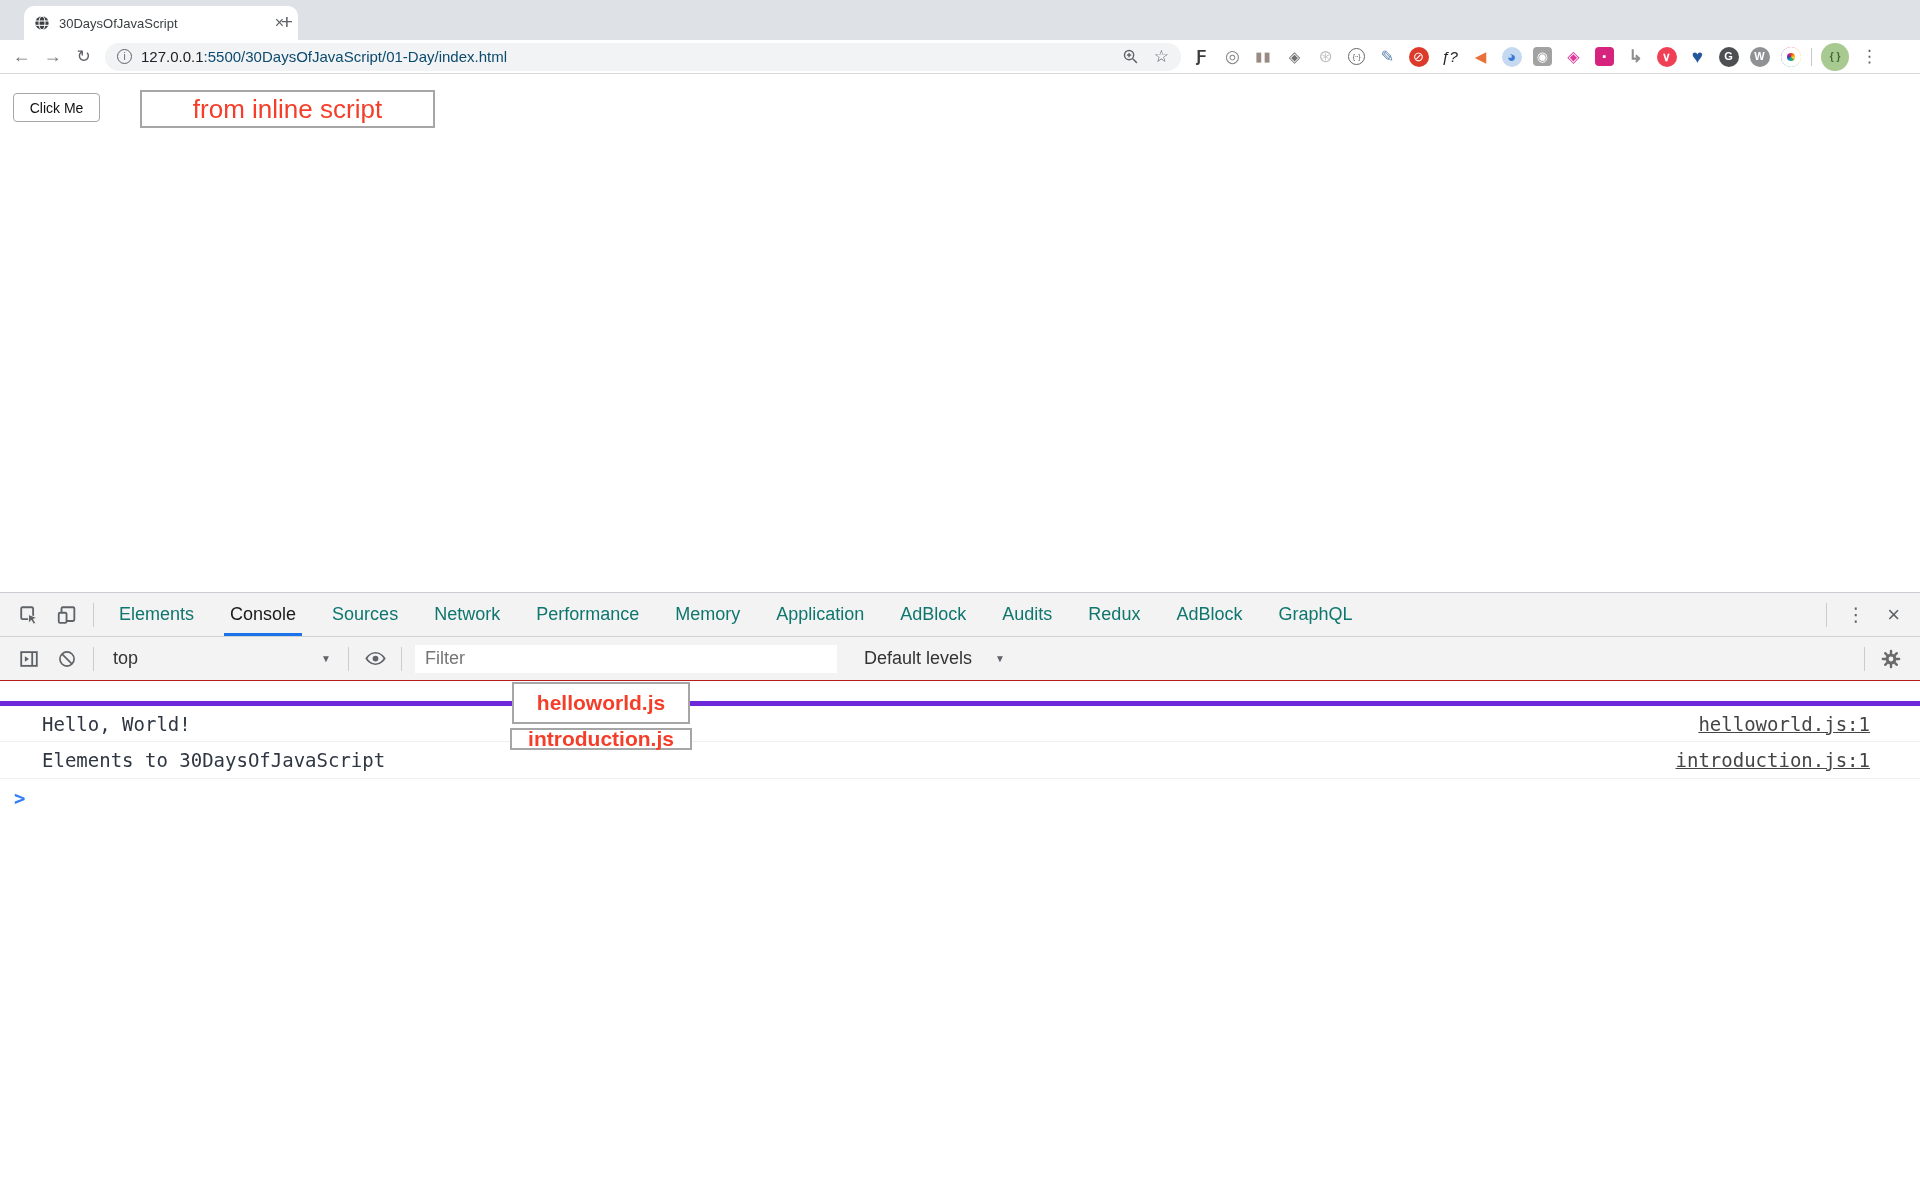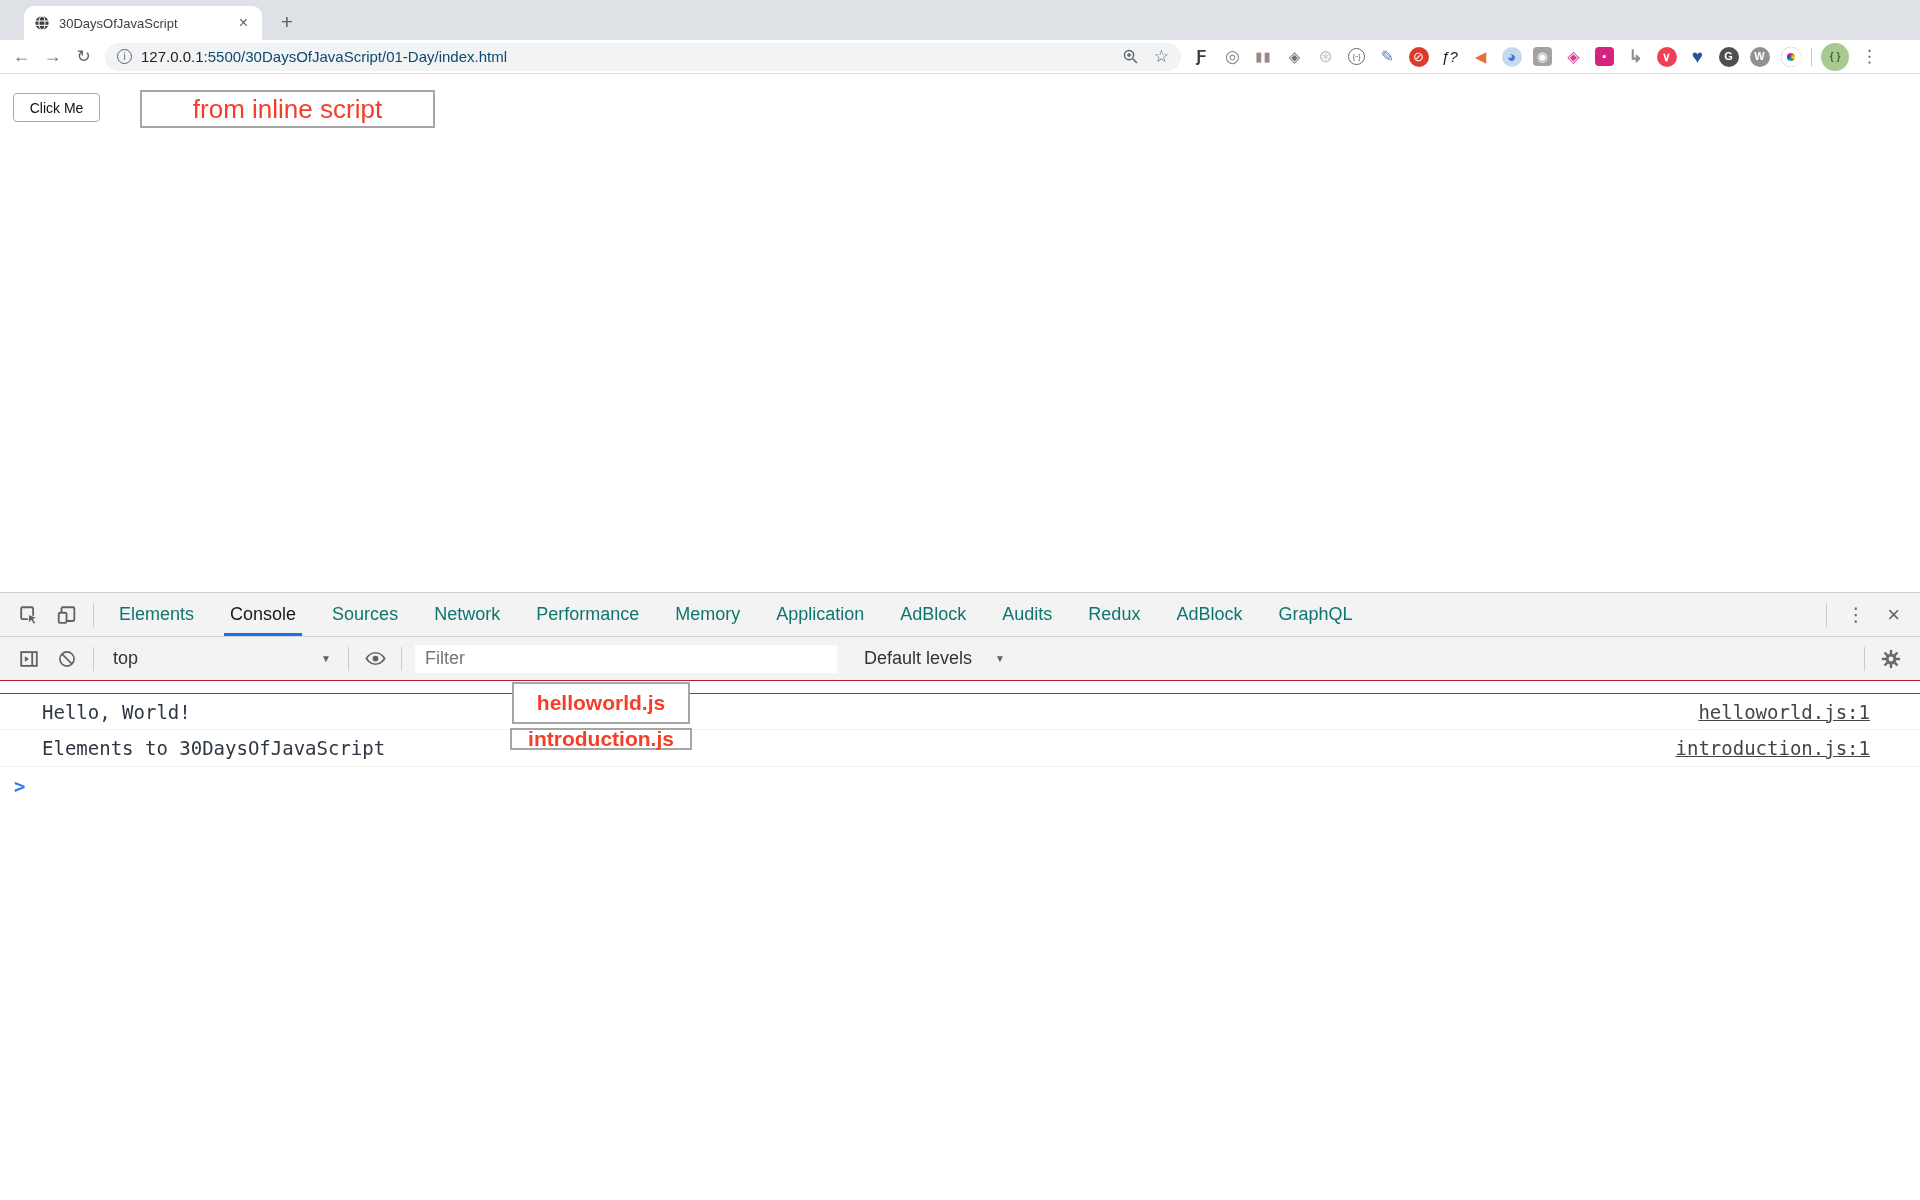--- a/index.html
+++ b/index.html
@@ -1,21 +1,21 @@
 <!DOCTYPE html>
 <html style="--accent-blue: #1a73e8; --annotation-red: #f43e29; --annotation-border: #a6a6a6; --prompt-blue: #2e7df6; --chrome-tabstrip: #dee1e6; --devtools-bar: #f3f3f3;"><head>
 <meta charset="utf-8">
 <style>
   * { box-sizing: border-box; margin:0; padding:0; }
   html,body { width:1920px; height:1200px; }
   body { font-family:"Liberation Sans", sans-serif; background:#fff; position:relative; overflow:hidden; }
 
   
   .tabstrip { height:40px; background:var(--chrome-tabstrip,#dee1e6); position:relative; }
-  .tab { position:absolute; left:24px; bottom:0; width:238px; height:34px; background:#fff;
+  .tab { position:absolute; left:24px; bottom:0; width:274px; height:34px; background:#fff;
          border-radius:10px 10px 0 0; display:flex; align-items:center; padding:0 10px; gap:9px; }
   .tab-title { font-size:13px; color:#3c4043; flex:1; white-space:nowrap; overflow:hidden; }
   .tab-close { color:#5f6368; font-size:16px; line-height:1; padding:0 4px; }
   .newtab { position:absolute; left:272px; bottom:3px; width:30px; height:30px; display:flex;
             align-items:center; justify-content:center; font-size:21px; color:#5f6368; }
 
   .toolbar { height:34px; background:#fff; border-bottom:1px solid #d8dadd; display:flex; align-items:center; padding:0 6px; }
   .nav-btn { width:31px; text-align:center; font-size:18px; color:#72777b; }
   .nav-btn.reload { font-size:17px; color:#5f6368; }
   .omnibox { height:28px; width:1076px; background:#f1f3f4; border-radius:14px; display:flex;
@@ -70,21 +70,21 @@
                 display:flex; align-items:center; padding:0 10px; }
   .ctx-select { width:240px; display:flex; justify-content:space-between; align-items:center;
                 font-size:18px; color:#333; padding:0 10px 0 12px; }
   .caret { font-size:10px; color:#5f6368; }
   .filter-input { width:422px; height:28px; border:none; outline:none; background:#fff; font-size:18px;
                   padding:0 10px; color:#333; margin-left:6px; font-family:"Liberation Sans",sans-serif; }
   .filter-input::placeholder { color:#757575; }
   .levels { font-size:18px; color:#333; margin-left:27px; display:flex; align-items:center; gap:23px; }
   .dt-gear { margin-left:auto; display:flex; align-items:center; }
 
-  .console-rows { margin-top:12px; border-top:1px solid #6d28d9; }
+  .console-rows { margin-top:20px; border-top:5px solid #6d28d9; }
   .crow { display:flex; align-items:center; border-bottom:1px solid #f0f0f0;
           font-family:"DejaVu Sans Mono", monospace; font-size:19px; color:#2e3742;
           padding:0 50px 0 42px; }
   .crow.r1 { height:36px; } .crow.r2 { height:37px; }
   .cmsg { flex:1; }
   .clink { color:#454545; text-decoration:underline; font-size:19px; }
   .prompt-row { padding:8px 0 0 14px; }
   .prompt { color:var(--prompt-blue,#2e7df6); font-family:"DejaVu Sans Mono",monospace;
             font-weight:bold; font-size:19px; }
 

